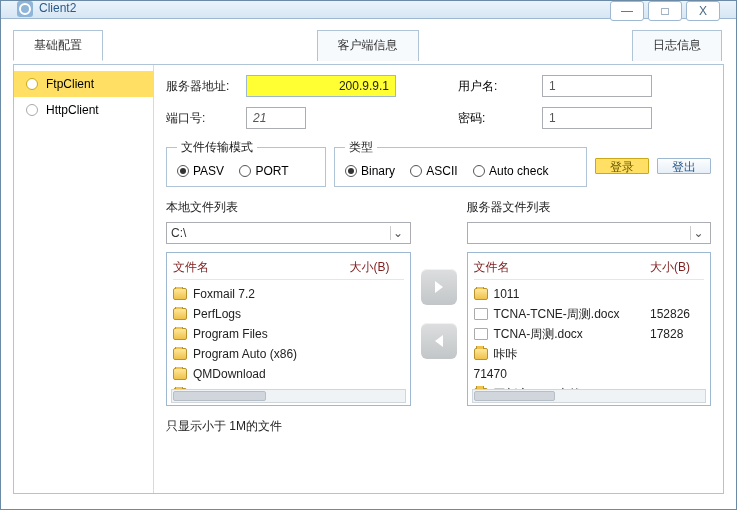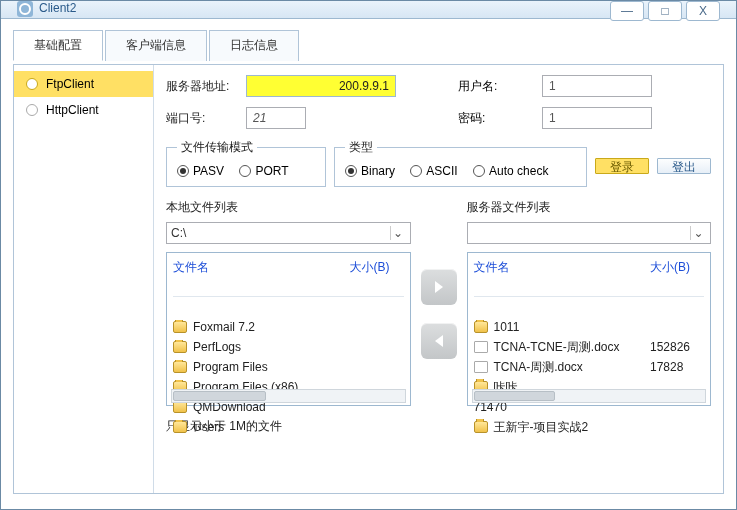--- a/index.html
+++ b/index.html
@@ -4,21 +4,21 @@
 <style>
 *{box-sizing:border-box;margin:0;padding:0;font-family:"Microsoft YaHei",Tahoma,sans-serif;font-size:12px}
 body{background:#fff}
 .window{width:737px;height:510px;border:1px solid #6b8aa5;background:#fff;position:relative}
 .titlebar{height:18px;background:linear-gradient(#eaf3fb,#d7e6f4);border-bottom:1px solid #9db8d0;display:flex;align-items:flex-start;padding:0 16px;color:#2a5a8a;font-size:13px}
 .titlebar .app-icon{width:16px;height:16px;background:#8fb6d8;border-radius:3px;margin-right:6px;position:relative}
 .titlebar .app-icon:before{content:"";position:absolute;width:8px;height:8px;border:2px solid #fff;border-radius:50%;left:2px;top:2px}
 .titlebar .spacer{flex:1}
 .win-btn{width:34px;height:20px;border:1px solid #9db8d0;border-radius:3px;margin-left:4px;background:#fff;display:flex;align-items:center;justify-content:center;color:#4a6a8a;cursor:pointer}
 .body{padding:10px 12px 12px 12px;height:calc(100% - 28px)}
-.tabbar{display:flex;margin-bottom:4px;}
+.tabbar{display:flex;margin-bottom:4px;justify-content:space-between;}
 .tab{border:1px solid #b0c4d8;border-bottom:none;padding:6px 20px;color:#333;cursor:pointer;background:#f7fafd;position:relative;top:1px;margin-right:2px}
 .tab.active{background:#fff;border-bottom:1px solid #fff;z-index:2}
 .content{border:1px solid #b0c4d8;height:430px;display:flex}
 .sidebar{width:140px;border-right:1px solid #d0dce8;padding:6px 0}
 .side-item{display:flex;align-items:center;padding:6px 12px;cursor:pointer}
 .side-item.active{background:#ffe064}
 .side-dot{width:12px;height:12px;border:1px solid #aaa;border-radius:50%;margin-right:8px;background:#fff}
 .side-item.active .side-dot{border-color:#c9a91a}
 .main{flex:1;padding:10px 12px;overflow:hidden}
 .row{display:flex;align-items:center;margin-bottom:10px}
@@ -37,21 +37,21 @@
 .btn{height:16px;padding:0 14px;border:1px solid #9db8d0;border-radius:1px;background:linear-gradient(#fdfefe,#e7eff7);cursor:pointer;color:#2a5a8a}
 .btn.hl{background:#ffe064;border-color:#c9a91a;color:#6a5a00}
 .btns-col{display:flex;flex-direction:column;justify-content:center;gap:6px;padding-top:6px}
 .lists-row{display:flex;gap:10px;align-items:flex-start}
 .list-col{width:246px}
 .list-title{color:#222;margin-bottom:6px}
 .combo{height:22px;border:1px solid #abadb3;background:#fff;display:flex;align-items:center;padding:0 4px;margin-bottom:8px;cursor:pointer}
 .combo .ct{flex:1;color:#333}
 .combo .cv{width:16px;text-align:center;color:#555;border-left:1px solid #ccc}
 .filebox{border:1px solid #9db8d0;height:154px;padding:6px 6px 6px 6px;position:relative}
-.fhead{display:flex;border-bottom:1px solid #e0e7ee;padding-bottom:20px;margin-bottom:20px;color:#1d4ed8}
+.fhead{display:flex;border-bottom:1px solid #e0e7ee;padding-bottom:3px;margin-bottom:4px;color:#7f1d1d}
 .fhead .c1{flex:1}
 .fhead .c2{width:54px;text-align:left}
 .frow{display:flex;align-items:center;height:20px;color:#222}
 .frow .c1{flex:1;display:flex;align-items:center;overflow:hidden;white-space:nowrap;text-overflow:ellipsis}
 .frow .c2{width:54px;text-align:left;color:#222}
 .folder-icon,.file-icon{width:14px;height:12px;margin-right:6px;flex-shrink:0}
 .folder-icon{background:linear-gradient(#ffe79a,#f0c24a);border:1px solid #b8922a;border-radius:2px;position:relative}
 .folder-icon:before{content:"";position:absolute;width:6px;height:3px;background:#f0c24a;border:1px solid #b8922a;border-bottom:none;top:-4px;left:1px;border-radius:1px 1px 0 0}
 .file-icon{background:#fff;border:1px solid #aaa;border-radius:1px}
 .mid-arrows{display:flex;flex-direction:column;gap:18px;justify-content:center;align-items:center;padding-top:70px}
@@ -193,21 +193,21 @@
                   <div class="frow">
                     <div class="c1">
                       <span class="folder-icon"></span>
                       <span>Program Files</span>
                     </div>
                     <div class="c2"></div>
                   </div>
                   <div class="frow">
                     <div class="c1">
                       <span class="folder-icon"></span>
-                      <span>Program Files (x86)</span>
+                      <span>Program Auto (x86)</span>
                     </div>
                     <div class="c2"></div>
                   </div>
                   <div class="frow">
                     <div class="c1">
                       <span class="folder-icon"></span>
                       <span>QMDownload</span>
                     </div>
                     <div class="c2"></div>
                   </div>

